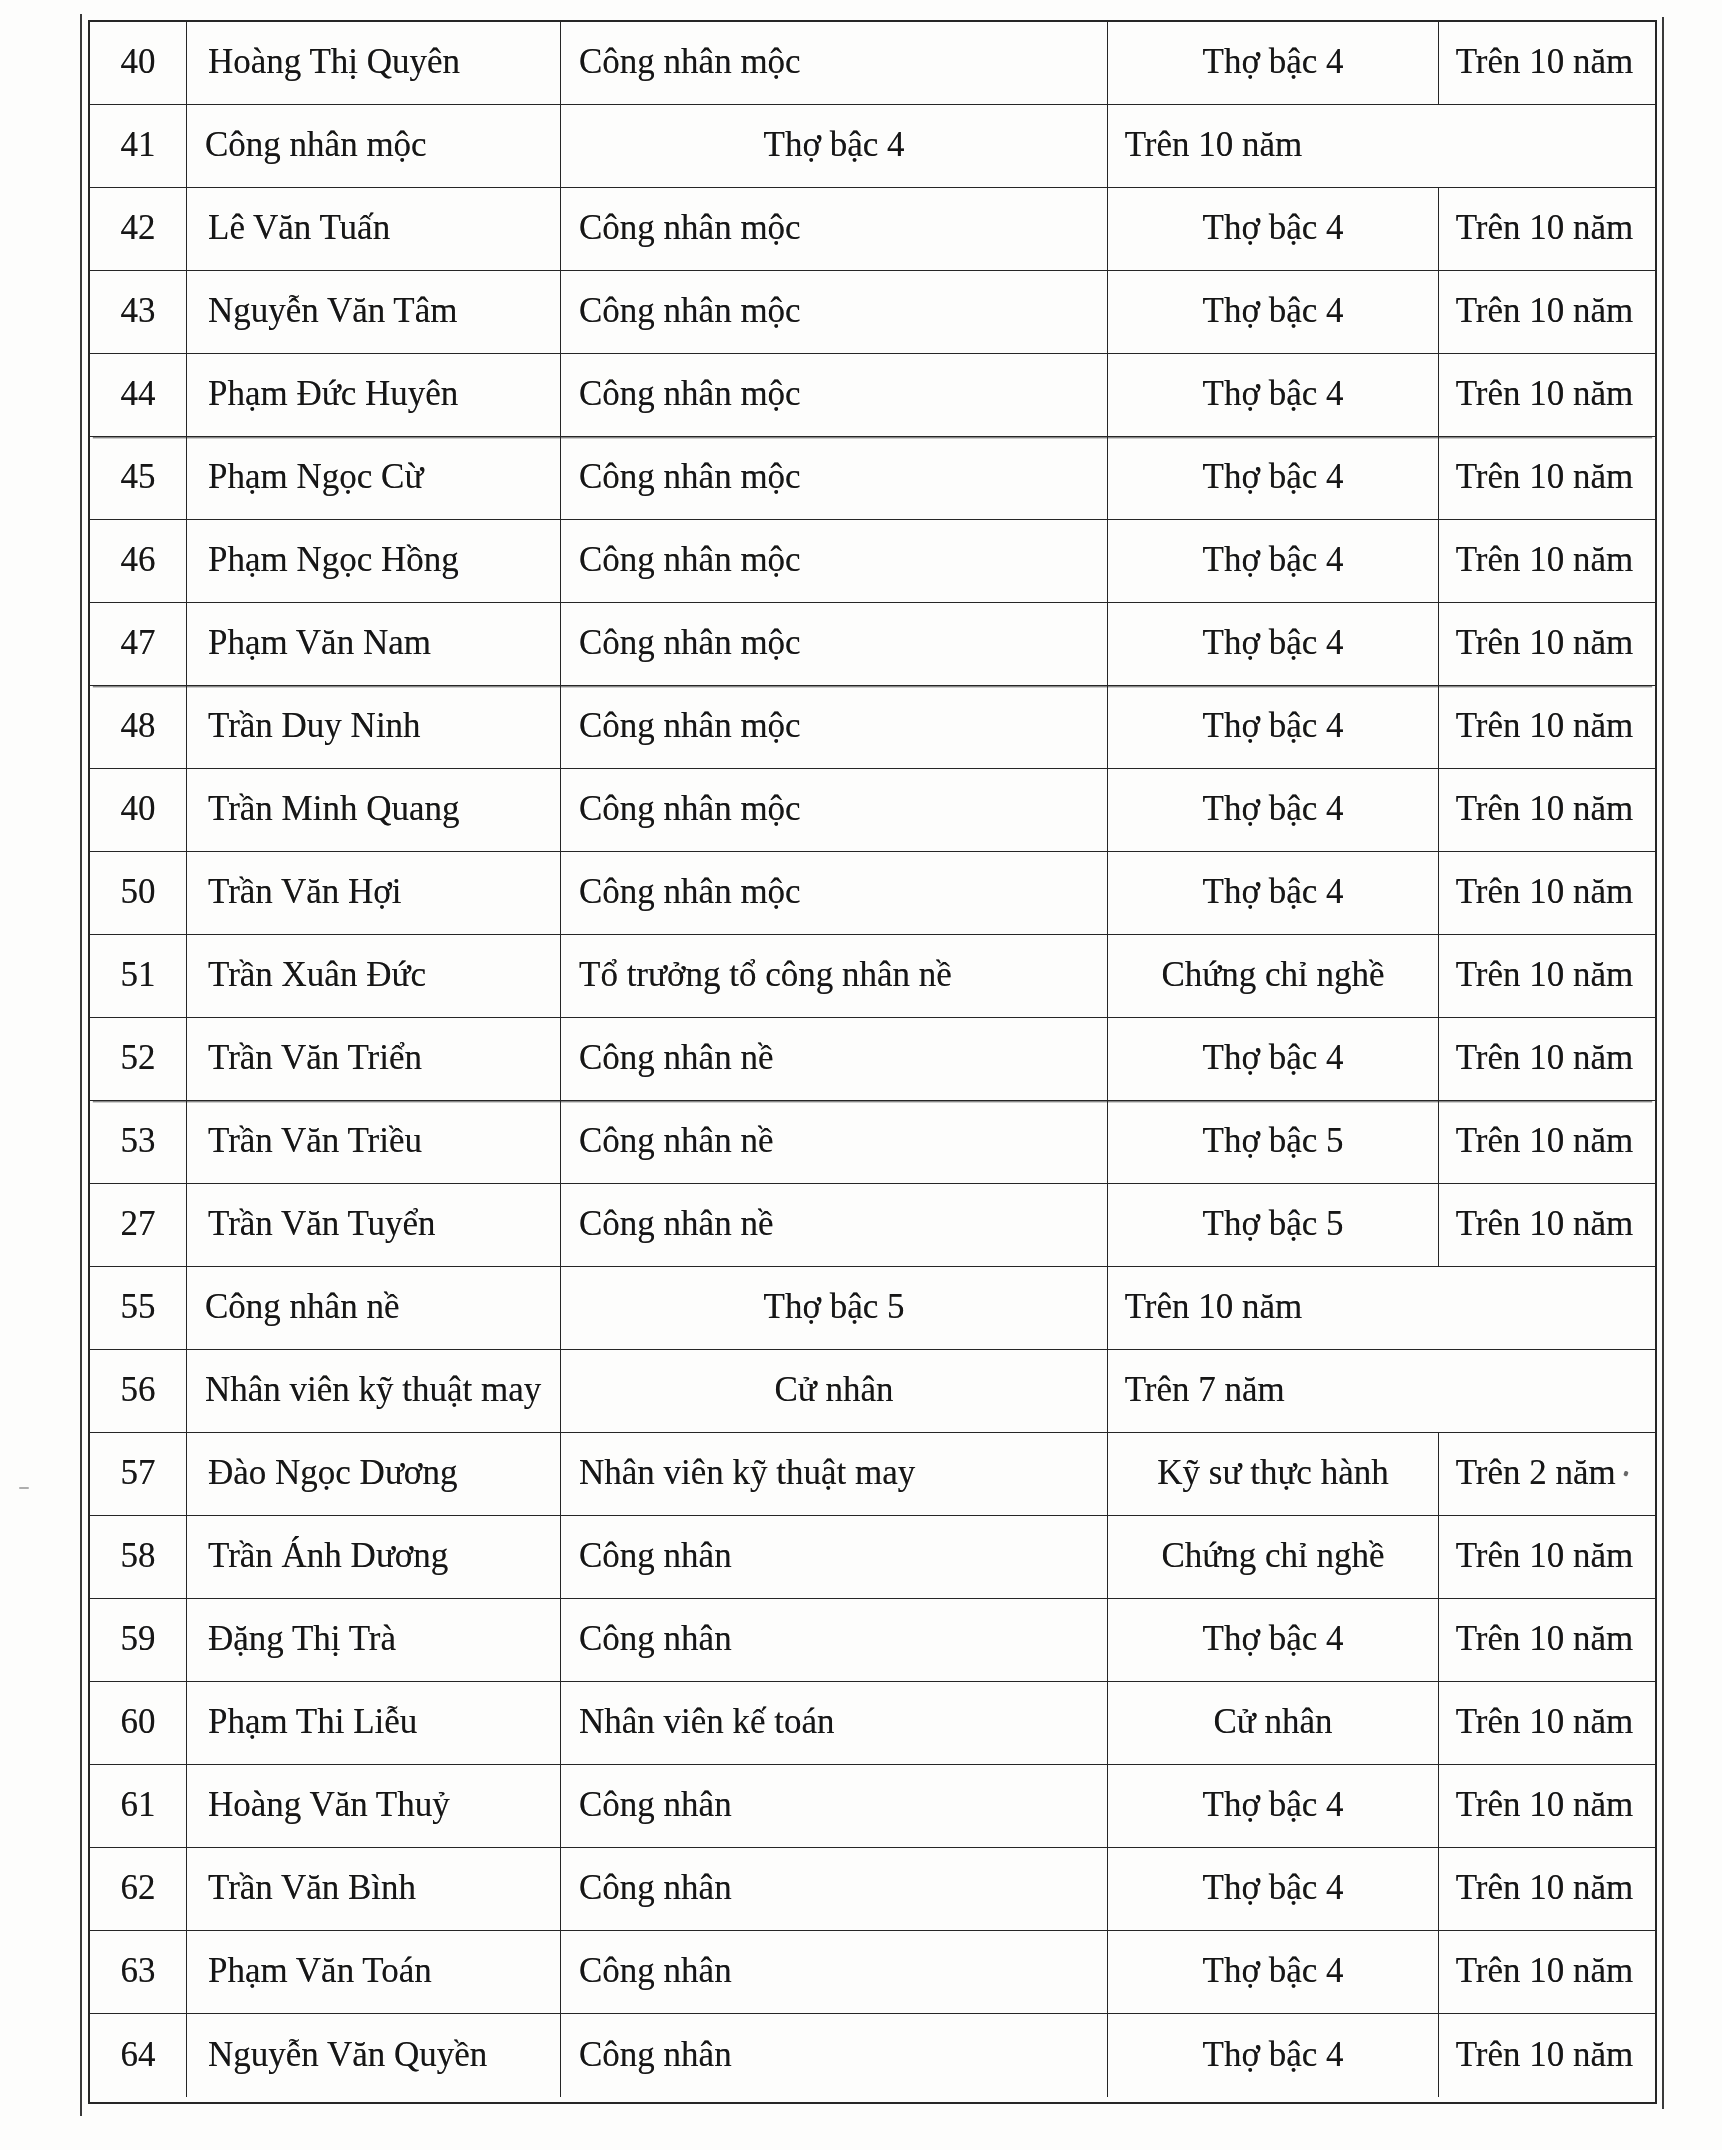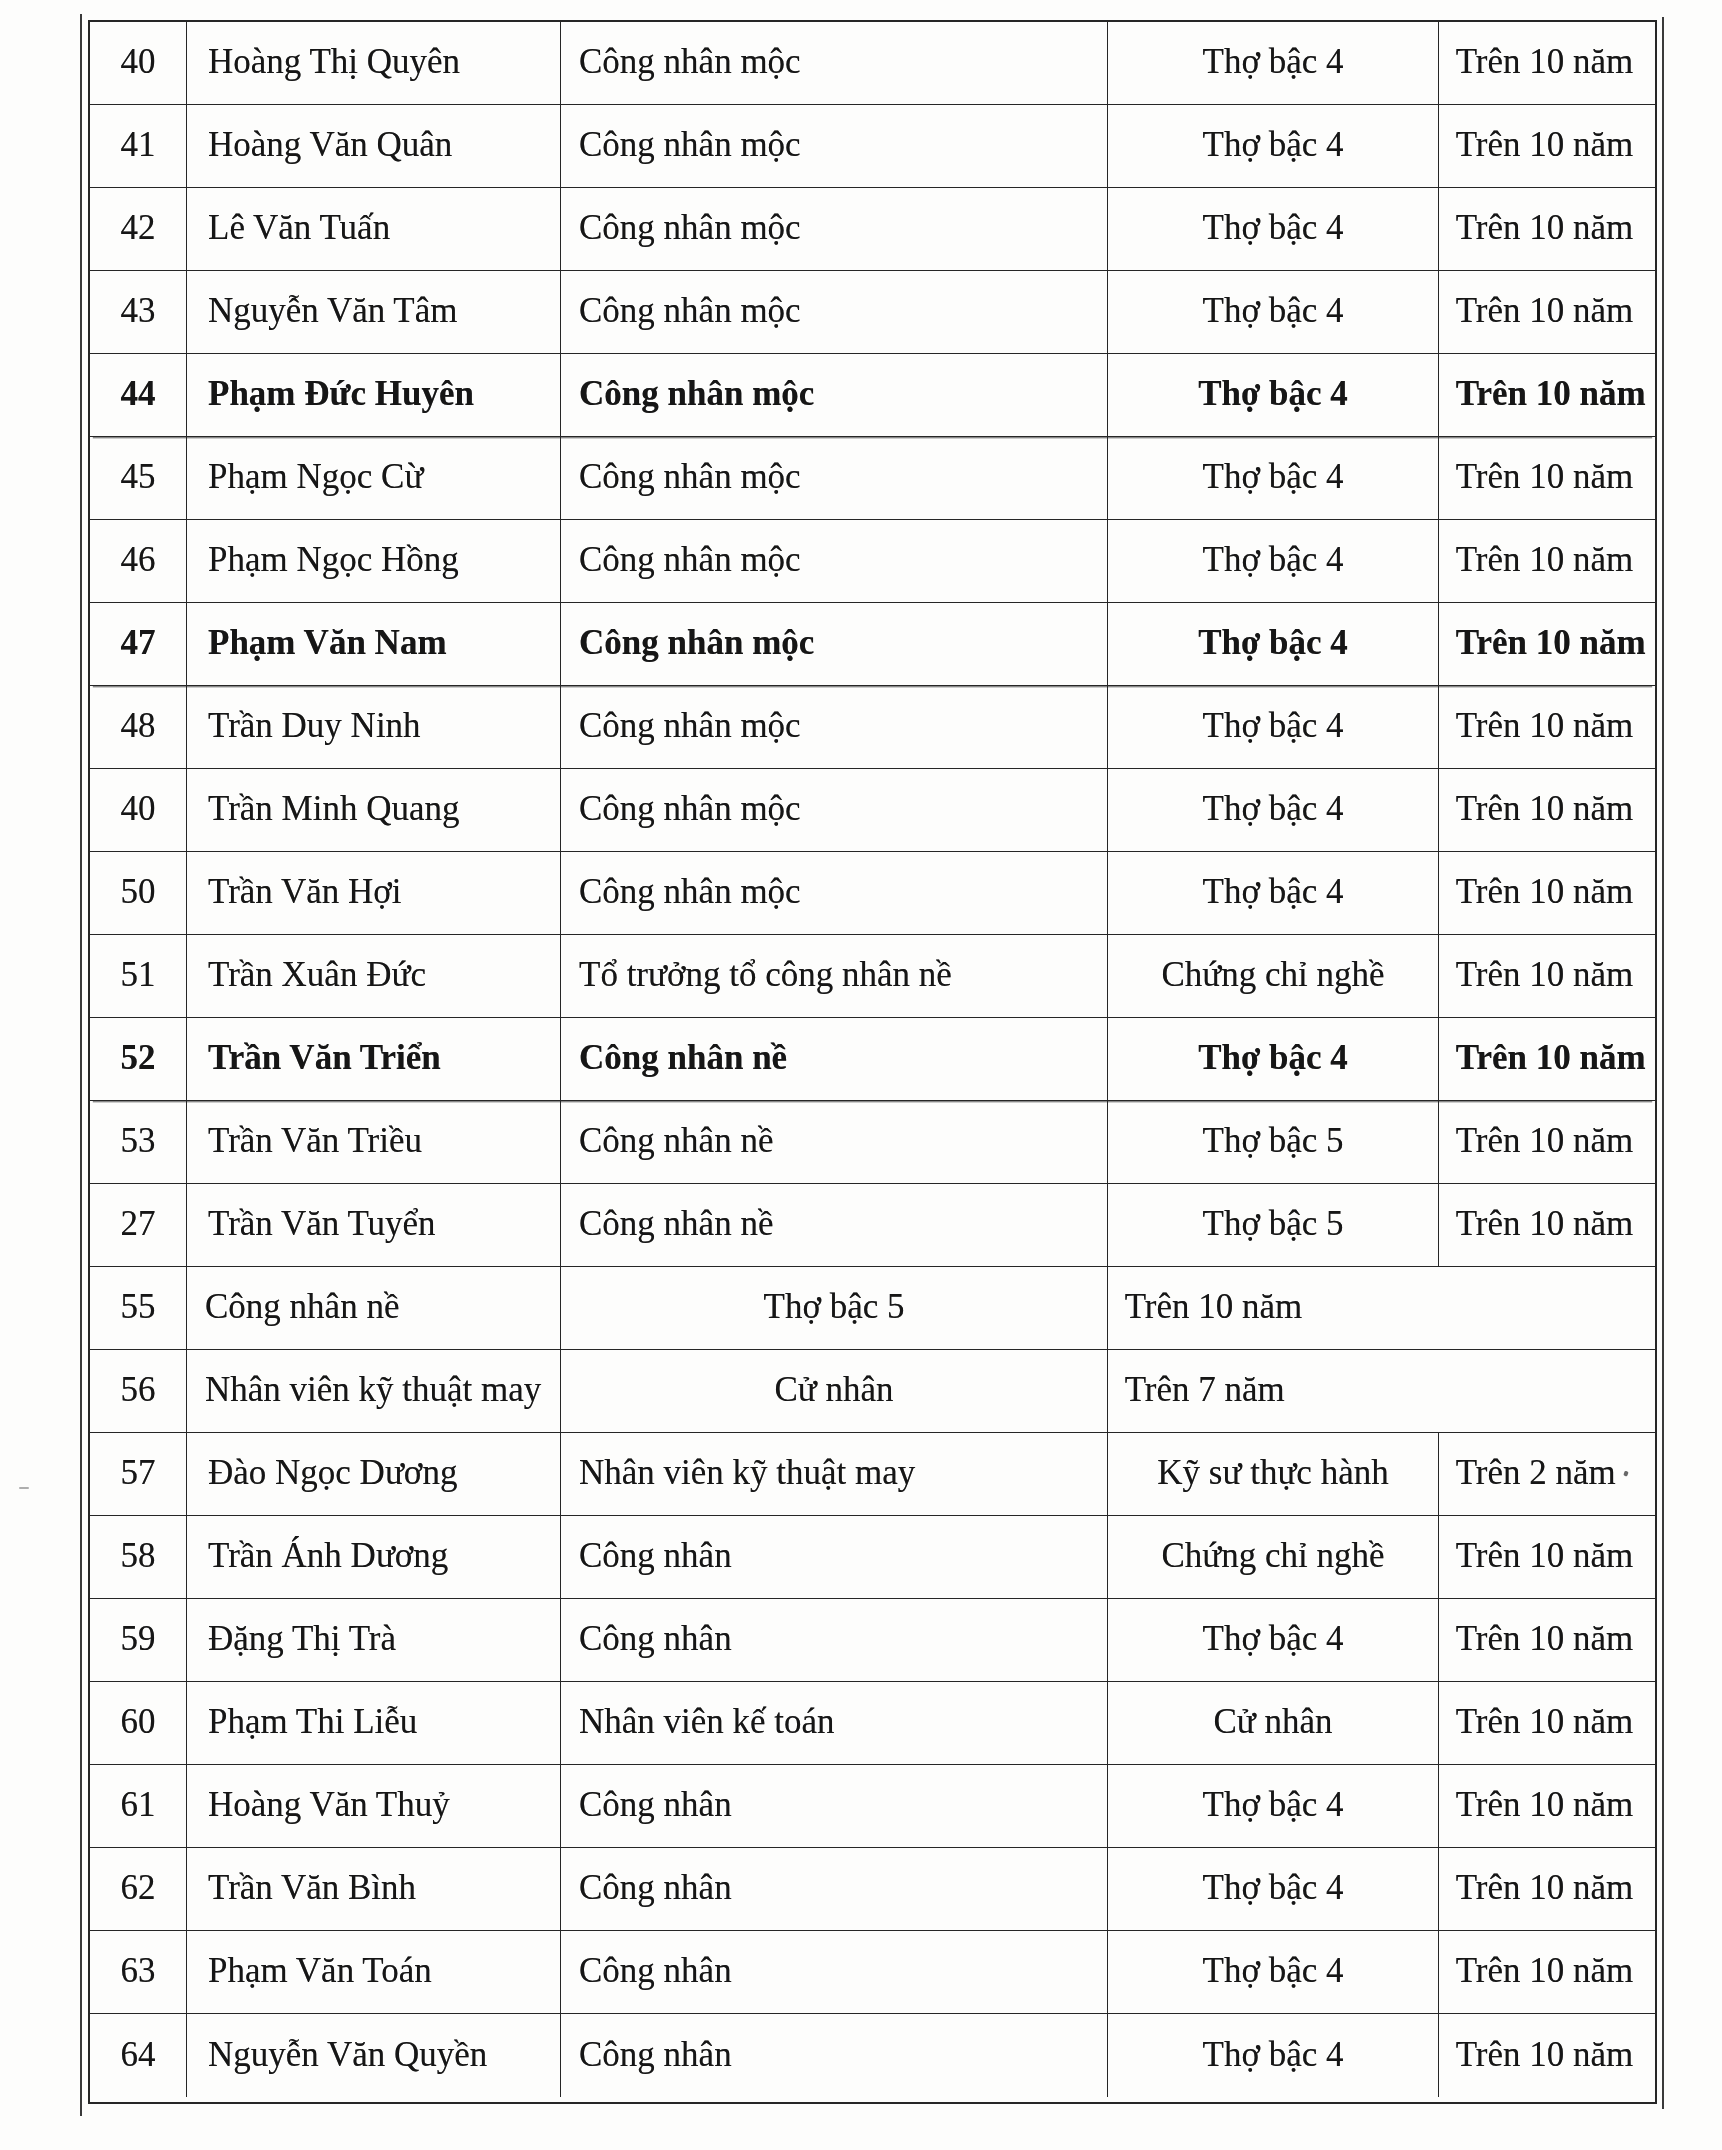--- a/index.html
+++ b/index.html
@@ -40,21 +40,21 @@
 
   .row{
     display:grid;
     grid-template-columns:97px 374px 547px 331px 218px;
     height:83px;
     box-sizing:border-box;
     border-bottom:1.4px solid var(--line);
   }
   .row:last-child{ border-bottom:none; }
   
-  .row.dbl{ box-shadow:0 4.2px 0 -2.8px rgba(40,40,40,.55);font-weight:bold; }
+  .row.dbl{ box-shadow:0 4.2px 0 -2.8px rgba(40,40,40,.55); }
 
   .cell{
     display:flex;
     align-items:center;
     box-sizing:border-box;
     border-right:1.4px solid var(--line);
     font-size:35px;
     line-height:1.1;
     white-space:nowrap;
     overflow:visible;
@@ -90,21 +90,20 @@
     <div id="rows">
         <div class="row">
           <div class="cell c-num">40</div>
           <div class="cell c-name">Hoàng Thị Quyên</div>
           <div class="cell c-role">Công nhân mộc</div>
           <div class="cell c-level">Thợ bậc 4</div>
           <div class="cell c-years">Trên 10 năm</div>
         </div>
         <div class="row">
           <div class="cell c-num">41</div>
-          <div class="cell c-name">Hoàng Văn Quân</div>
           <div class="cell c-role">Công nhân mộc</div>
           <div class="cell c-level">Thợ bậc 4</div>
           <div class="cell c-years">Trên 10 năm</div>
         </div>
         <div class="row">
           <div class="cell c-num">42</div>
           <div class="cell c-name">Lê Văn Tuấn</div>
           <div class="cell c-role">Công nhân mộc</div>
           <div class="cell c-level">Thợ bậc 4</div>
           <div class="cell c-years">Trên 10 năm</div>

